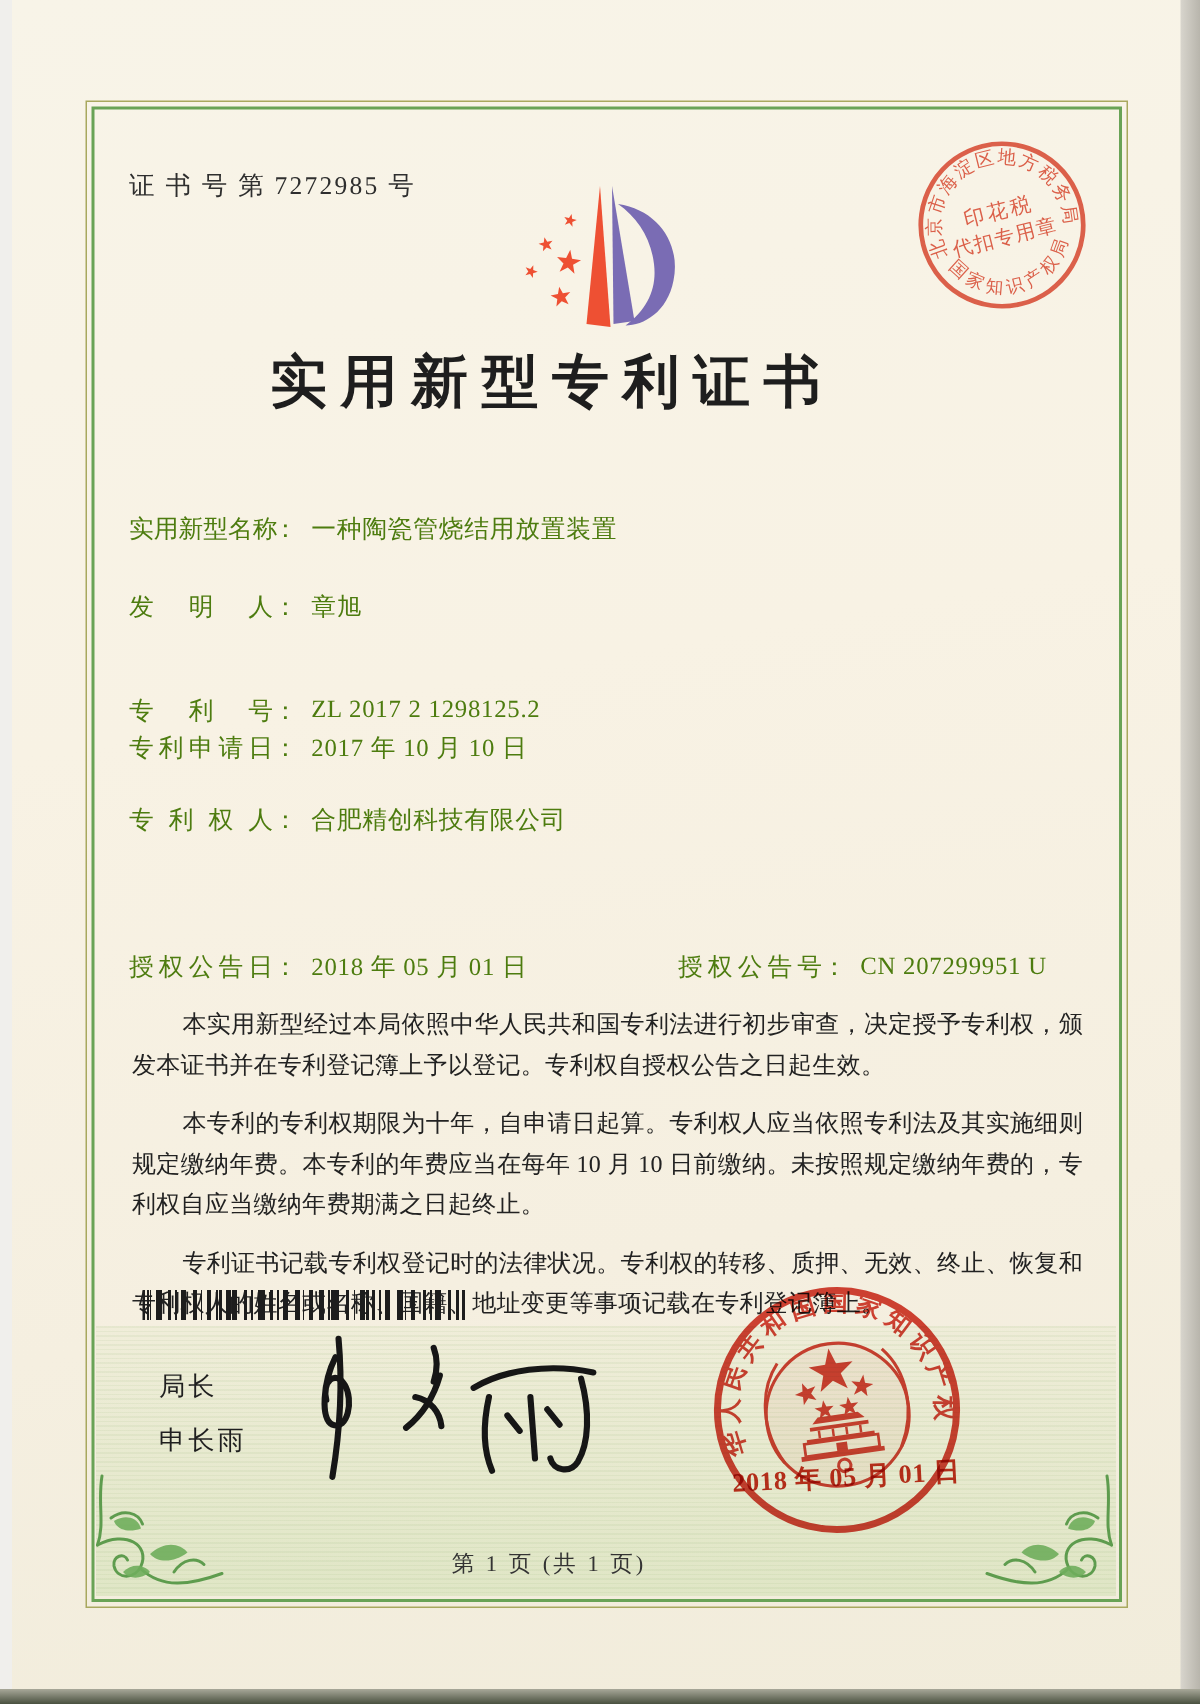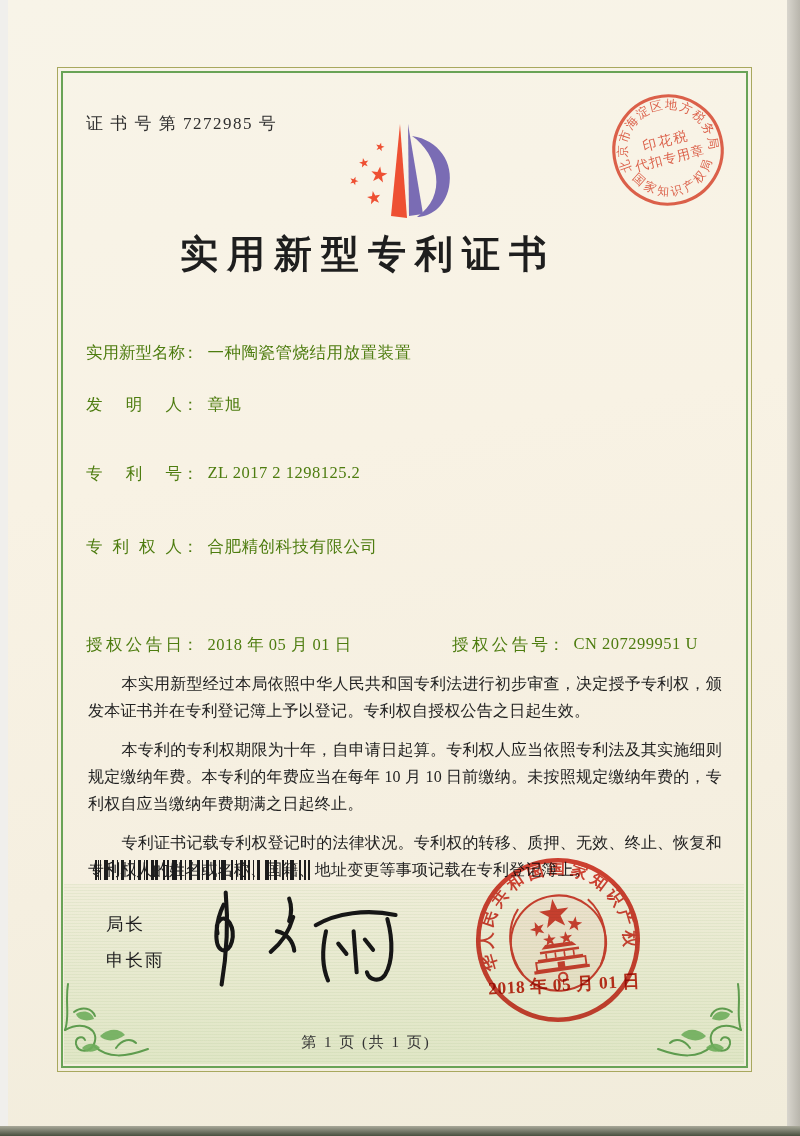--- a/index.html
+++ b/index.html
@@ -156,20 +156,23 @@
   <div class="title">实用新型专利证书</div>
 
   <div class="row r-name">
     <span class="lbl">实用新型名称</span><span class="colon">：</span><span class="val">一种陶瓷管烧结用放置装置</span>
   </div>
   <div class="row r-inventor">
     <span class="lbl">发明人</span><span class="colon">：</span><span class="val">章旭</span>
   </div>
   <div class="row r-patno">
     <span class="lbl">专利号</span><span class="colon">：</span><span class="val">ZL 2017 2 1298125.2</span>
+  </div>
+  <div class="row r-filing">
+    <span class="lbl">专利申请日</span><span class="colon">：</span><span class="val">2017 年 10 月 10 日</span>
   </div>
   <div class="row r-patentee">
     <span class="lbl">专利权人</span><span class="colon">：</span><span class="val">合肥精创科技有限公司</span>
   </div>
   <div class="row r-grantdate">
     <span class="lbl">授权公告日</span><span class="colon">：</span><span class="val">2018 年 05 月 01 日</span>
   </div>
   <div class="row r-grantno">
     <span class="lbl">授权公告号</span><span class="colon">：</span><span class="val">CN 207299951 U</span>
   </div>

